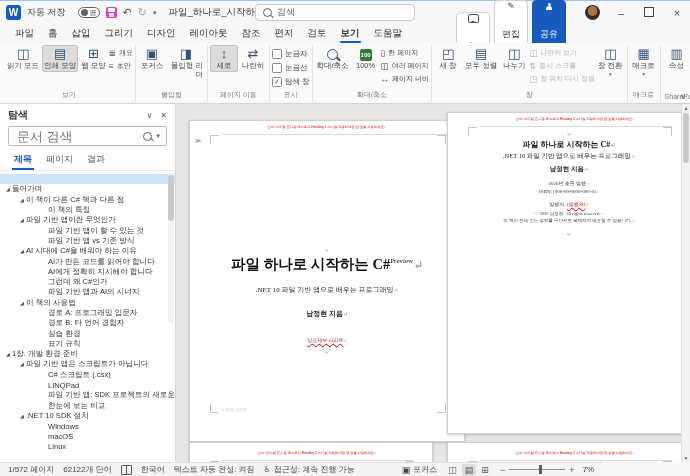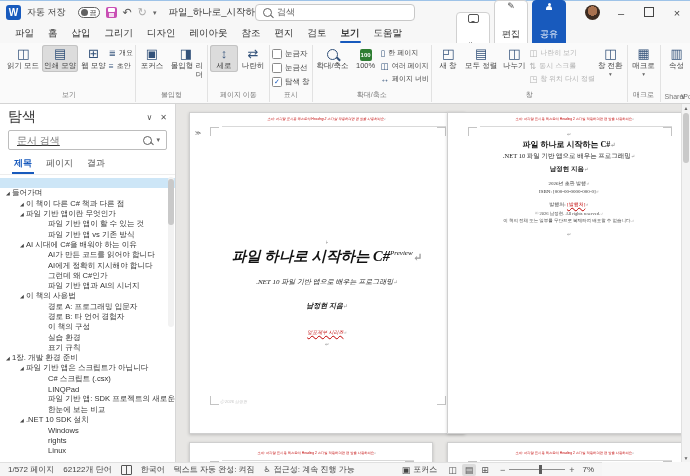--- a/index.html
+++ b/index.html
@@ -77,26 +77,26 @@
   .rsmall .glyph{font-size:8.5px;color:#33527a;line-height:1;}
   .rstack.disabled .rsmall,.rstack.disabled .glyph{color:#b3b3b3;}
   .rcheck{display:flex;align-items:center;gap:3px;font-size:7.5px;color:#444;white-space:nowrap;height:13px;}
   .cb{width:8px;height:8px;border:1px solid #8a8a8a;border-radius:1.5px;background:#fff;
     font-size:7px;line-height:8px;text-align:center;color:#185abd;}
   .ribbon-collapse{position:absolute;right:3px;bottom:2px;font-size:8px;color:#666;}
   
   .navpane{position:absolute;left:0;top:104px;width:176px;height:358px;background:#fff;
     border-right:1px solid #d6d6d6;box-sizing:border-box;display:flex;flex-direction:column;}
   .nav-head{display:flex;align-items:center;padding:4px 8px 2px;gap:8px;}
-  .nav-title{font-size:14px;font-weight:normal;color:#333;flex:1;}
+  .nav-title{font-size:10px;font-weight:bold;color:#333;flex:1;}
   .nav-head .hbtn{font-size:8px;color:#555;}
   .nav-search{margin:2px 8px;height:18px;border:1px solid #bdbdbd;border-radius:2px;background:#fff;
     display:flex;align-items:center;padding:0 6px;gap:4px;}
-  .nav-search input{border:none;outline:none;flex:1;font-size:10px;color:#333;font-family:inherit;
-    background:transparent;min-width:0;text-decoration:underline;}
+  .nav-search input{border:none;outline:none;flex:1;font-size:13px;color:#333;font-family:inherit;
+    background:transparent;min-width:0;}
   .nav-search input::placeholder{color:#767676;}
   .nav-tabs{display:flex;gap:2px;padding:3px 8px 0;border-bottom:1px solid #ededed;}
   .ntab{font-size:9px;color:#555;padding:2px 6px 4px;position:relative;}
   .ntab.active{color:var(--accent);font-weight:bold;}
   .ntab.active::after{content:"";position:absolute;left:4px;right:4px;bottom:0;height:2px;background:var(--accent);}
   .nav-tree{flex:1;overflow:hidden;position:relative;padding-top:3px;}
   .nitem{display:flex;align-items:center;height:10.3px;font-size:7.6px;color:#333;
     white-space:nowrap;overflow:hidden;padding-right:8px;}
   .nitem .tri{font-size:5px;color:#444;width:8px;text-align:center;flex:0 0 auto;}
   .nitem .spacer{width:8px;flex:0 0 auto;}
@@ -386,20 +386,24 @@
         <span></span>
       </div>
       <div class="nitem lv1">
         <span class="tri">◢</span>
         <span>들어가며</span>
       </div>
       <div class="nitem lv2">
         <span class="tri">◢</span>
         <span>이 책이 다른 C# 책과 다른 점</span>
       </div>
+      <div class="nitem lv3">
+        <span class="spacer"></span>
+        <span>이 책의 특징</span>
+      </div>
       <div class="nitem lv2">
         <span class="tri">◢</span>
         <span>파일 기반 앱이란 무엇인가</span>
       </div>
       <div class="nitem lv3">
         <span class="spacer"></span>
         <span>파일 기반 앱이 할 수 있는 것</span>
       </div>
       <div class="nitem lv3">
         <span class="spacer"></span>
@@ -432,24 +436,20 @@
       <div class="nitem lv3">
         <span class="spacer"></span>
         <span>경로 A: 프로그래밍 입문자</span>
       </div>
       <div class="nitem lv3">
         <span class="spacer"></span>
         <span>경로 B: 타 언어 경험자</span>
       </div>
       <div class="nitem lv3">
         <span class="spacer"></span>
-        <span>이 책의 구성</span>
-      </div>
-      <div class="nitem lv3">
-        <span class="spacer"></span>
         <span>실습 환경</span>
       </div>
       <div class="nitem lv3">
         <span class="spacer"></span>
         <span>표기 규칙</span>
       </div>
       <div class="nitem lv1">
         <span class="tri">◢</span>
         <span>1장. 개발 환경 준비</span>
       </div>
@@ -476,32 +476,32 @@
       <div class="nitem lv2">
         <span class="tri">◢</span>
         <span>.NET 10 SDK 설치</span>
       </div>
       <div class="nitem lv3">
         <span class="spacer"></span>
         <span>Windows</span>
       </div>
       <div class="nitem lv3">
         <span class="spacer"></span>
-        <span>rights</span>
+        <span>macOS</span>
       </div>
       <div class="nitem lv3">
         <span class="spacer"></span>
         <span>Linux</span>
       </div>
     </div>
 </div>
 
 <div class="canvas">
 
-  <div class="page" style="left:13px;top:8px;width:276px;height:322px;font-style:italic;">
+  <div class="page" style="left:13px;top:16px;width:276px;height:322px;">
     <div class="annot" style="top:4px;"><span>소제: 머리말 표시용 텍스트에 Heading 2 스타일 적용하려면 맨 앞을 사용하세요</span><span class="ret">↵</span></div>
     <div class="annot-line" style="left:32px;right:18px;top:13px;"></div>
     <div class="crop tl" style="left:20px;top:14px;"></div>
     <div class="crop tr" style="right:18px;top:14px;"></div>
     <div class="crop bl" style="left:20px;bottom:28px;"></div>
     <div class="crop br" style="right:18px;bottom:28px;"></div>
     <div class="marginmark" style="left:5px;top:16px;">≫</div>
     <div class="p-center" style="top:126px;color:#888;font-size:5px;">⊦</div>
     <div class="p-center doc-serif" style="top:134px;font-size:14.5px;font-weight:bold;color:#111;">
       <span>파일 하나로 시작하는 C#</span><sup style="font-size:7px;font-weight:normal;">Preview</sup><span class="ret">↵</span>

